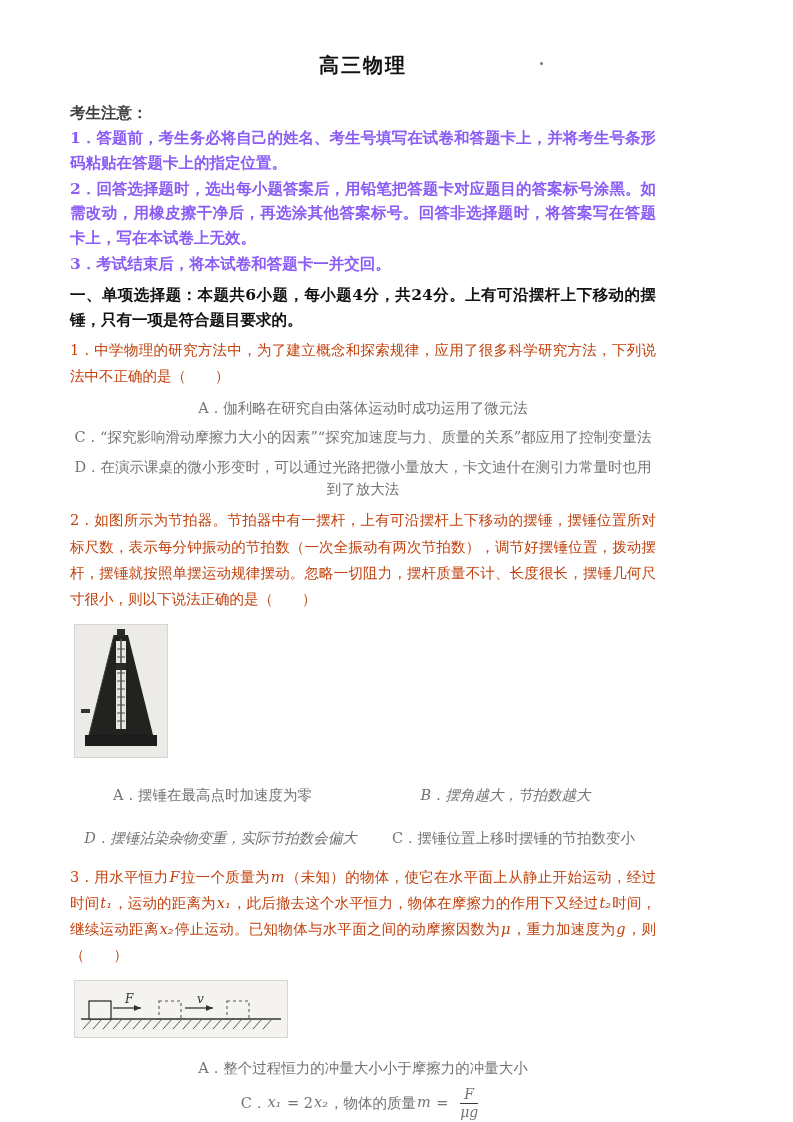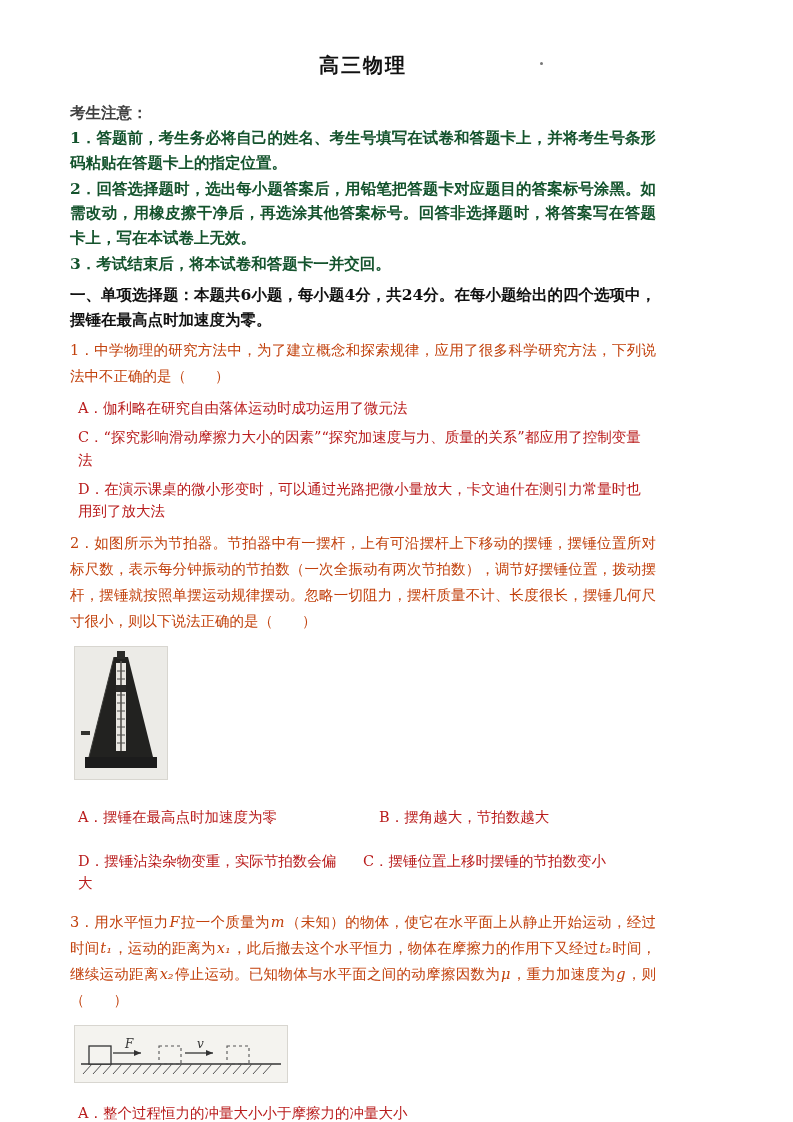--- a/index.html
+++ b/index.html
@@ -10,32 +10,32 @@
     position:relative;
     overflow:hidden;
   }
   .page{box-sizing:border-box;width:722px;height:1122px;padding:52px 66px 40px 70px;}
   .doc-title{
     text-align:center;font-size:20px;font-weight:bold;color:#111;
     margin:0 0 24px 0;letter-spacing:2px;
   }
   .notice-head{font-size:15.5px;font-weight:bold;color:#404040;margin:0 0 2px 0;}
   .notice-item{
-    font-size:15.5px;font-weight:bold;color:#14532d;
+    font-size:15.5px;font-weight:bold;color:#8b5cf6;
     line-height:1.6;margin:1px 0;text-align:justify;
   }
   .section-head{
     font-size:15.5px;font-weight:bold;color:#111;
     line-height:1.6;margin:6px 0 4px 0;text-align:justify;
   }
   .stem{font-size:14.5px;line-height:1.8;margin:5px 0 2px 0;color:#c2410c;text-align:justify;}
-  .option{font-size:14.5px;line-height:1.55;margin:7px 8px;color:#b91c1c;}
+  .option{font-size:14.5px;line-height:1.55;margin:7px 0;color:#737373;text-align:center;}
   .options-2col{display:flex;margin:7px 0;}
   .options-2col .col-a{width:285px;}
-  .options-2col .col-b{flex:1;}
+  .options-2col .col-b{flex:1;font-style:italic;}
   .var{font-style:italic;padding:0 1px;}
   .figure{
     margin:10px 0 12px 4px;
     display:inline-block;
     background:#ecebe7;
     border:1px solid #d8d6d0;
   }
   .figure.blocks{background:#f4f3ef;}
   .frac{
     display:inline-flex;flex-direction:column;align-items:center;
@@ -56,21 +56,21 @@
 
   <div class="artifact-dot"></div>
 
   <h1 class="doc-title">高三物理</h1>
 
   <p class="notice-head">考生注意：</p>
   <p class="notice-item">1．答题前，考生务必将自己的姓名、考生号填写在试卷和答题卡上，并将考生号条形码粘贴在答题卡上的指定位置。</p>
   <p class="notice-item">2．回答选择题时，选出每小题答案后，用铅笔把答题卡对应题目的答案标号涂黑。如需改动，用橡皮擦干净后，再选涂其他答案标号。回答非选择题时，将答案写在答题卡上，写在本试卷上无效。</p>
   <p class="notice-item">3．考试结束后，将本试卷和答题卡一并交回。</p>
 
-  <p class="section-head">一、单项选择题：本题共6小题，每小题4分，共24分。在每小题给出的四个选项中，摆锤在最高点时加速度为零。</p>
+  <p class="section-head">一、单项选择题：本题共6小题，每小题4分，共24分。上有可沿摆杆上下移动的摆锤，只有一项是符合题目要求的。</p>
 
   
   <p class="stem">1．中学物理的研究方法中，为了建立概念和探索规律，应用了很多科学研究方法，下列说法中不正确的是（　　）</p>
   <p class="option">A．伽利略在研究自由落体运动时成功运用了微元法</p>
   <p class="option">C．“探究影响滑动摩擦力大小的因素”“探究加速度与力、质量的关系”都应用了控制变量法</p>
   <p class="option">D．在演示课桌的微小形变时，可以通过光路把微小量放大，卡文迪什在测引力常量时也用到了放大法</p>
 
   
   <p class="stem">2．如图所示为节拍器。节拍器中有一摆杆，上有可沿摆杆上下移动的摆锤，摆锤位置所对标尺数，表示每分钟振动的节拍数（一次全振动有两次节拍数），调节好摆锤位置，拨动摆杆，摆锤就按照单摆运动规律摆动。忽略一切阻力，摆杆质量不计、长度很长，摆锤几何尺寸很小，则以下说法正确的是（　　）</p>
 

